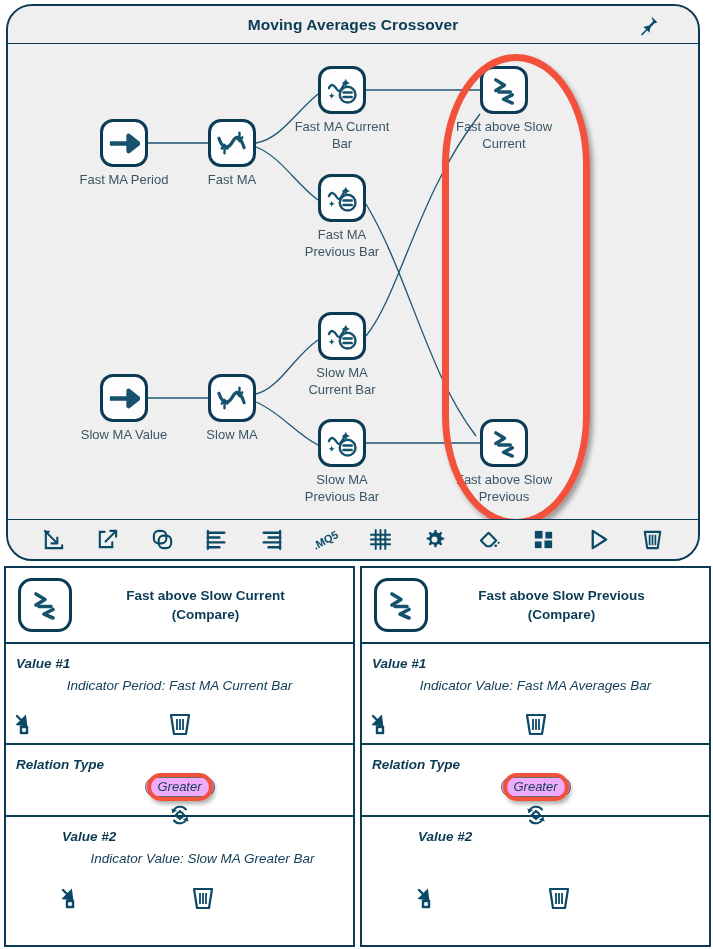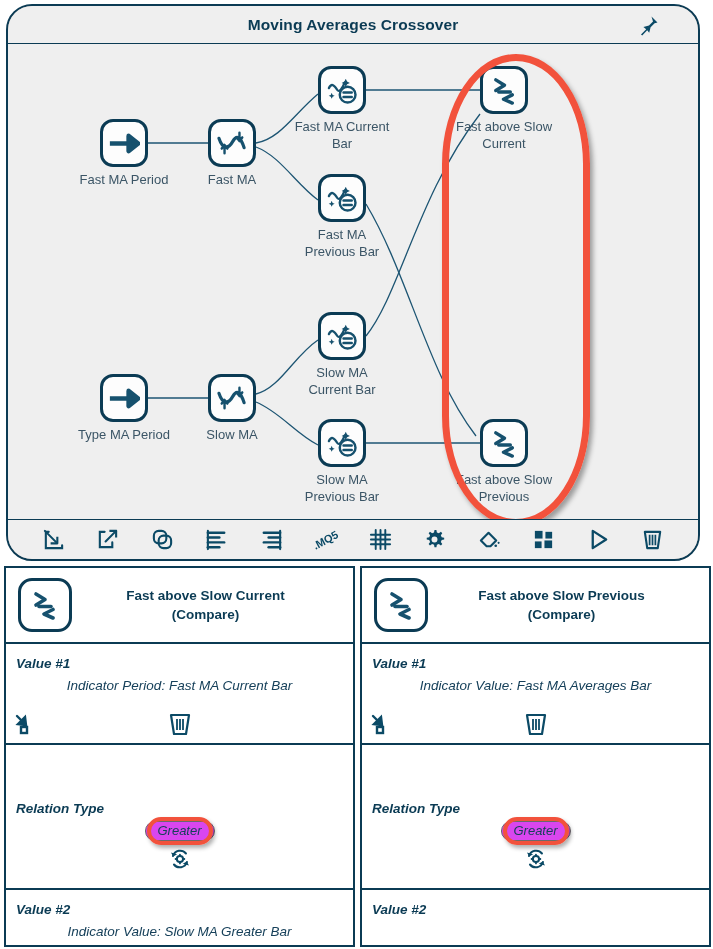--- a/index.html
+++ b/index.html
@@ -118,22 +118,22 @@
     flex: 1 1 auto;
     text-align: center;
     font-size: 13.5px; font-weight: bold; color: #0b3b54;
     line-height: 19px;
     white-space: pre-line;
     padding-right: 14px;
   }
 
   .pp-section { position: relative; border-bottom: 2px solid #0b3b54; font-style: italic; }
   .pp-section.value-sec { height: 101px; }
-  .pp-section.rel-sec   { height: 101px; margin-top: 44px; }
-  .pp-section.last      { height: 100px; border-bottom: none; }
+  .pp-section.rel-sec   { height: 72px; }
+  .pp-section.last      { height: 100px; border-bottom: none; margin-left: 46px; }
 
   .pp-field-label {
     position: absolute; left: 10px; top: 12px;
     font-size: 13.5px; font-weight: bold; color: #0b3b54;
   }
   .pp-field-value {
     position: absolute; left: 0; top: 34px; width: 100%;
     text-align: center;
     font-size: 13.5px; color: #16405a;
   }
@@ -147,21 +147,21 @@
     width: 24px; height: 26px; color: #0b4a66; cursor: pointer;
   }
   .pp-combo-wrap {
     position: absolute; left: 50%; top: 32px;
     transform: translateX(-50%);
     display: flex; flex-direction: column; align-items: center;
   }
   .pp-combo {
     border: 1.5px solid #6a6a6a;
     border-radius: 11px;
-    background: #d946ef;
+    background: #f0abfc;
     font-size: 13px; color: #16405a;
     padding: 1px 12px 2px 12px;
     position: relative; z-index: 2;
     cursor: pointer;
   }
   .pp-combo-ring {
     position: absolute; left: 50%; top: 28px;
     transform: translateX(-50%);
     width: 66px; height: 28px;
     border: 4px solid #f2523c;
@@ -275,21 +275,21 @@
       </div>
 
       <div class="node" style="left:92px; top:330px;">
         <div class="node-box">
           <span>
             <svg viewBox="0 0 34 24" width="32" height="23">
               <path d="M2 12 H22 M22 4 L32 12 L22 20 Z" stroke="#16516e" stroke-width="5" fill="#16516e" stroke-linejoin="round"></path>
             </svg>
           </span>
         </div>
-        <div class="node-label">Type MA Period</div>
+        <div class="node-label">Slow MA Value</div>
       </div>
 
       <div class="node" style="left:200px; top:330px;">
         <div class="node-box">
           <span>
             <svg viewBox="0 0 36 30" width="34" height="28">
               <path d="M4 10 C8 22, 14 22, 19 13 C23 6, 27 8, 31 20" fill="none" stroke="#16516e" stroke-width="3.4" stroke-linecap="round"></path>
               <path d="M26 4 V12 M23 9 L26 13 L29 9" stroke="#16516e" stroke-width="2.6" fill="none" stroke-linecap="round" stroke-linejoin="round"></path>
               <path d="M10 26 V18 M7 21 L10 17 L13 21" stroke="#16516e" stroke-width="2.6" fill="none" stroke-linecap="round" stroke-linejoin="round"></path>
             </svg>

